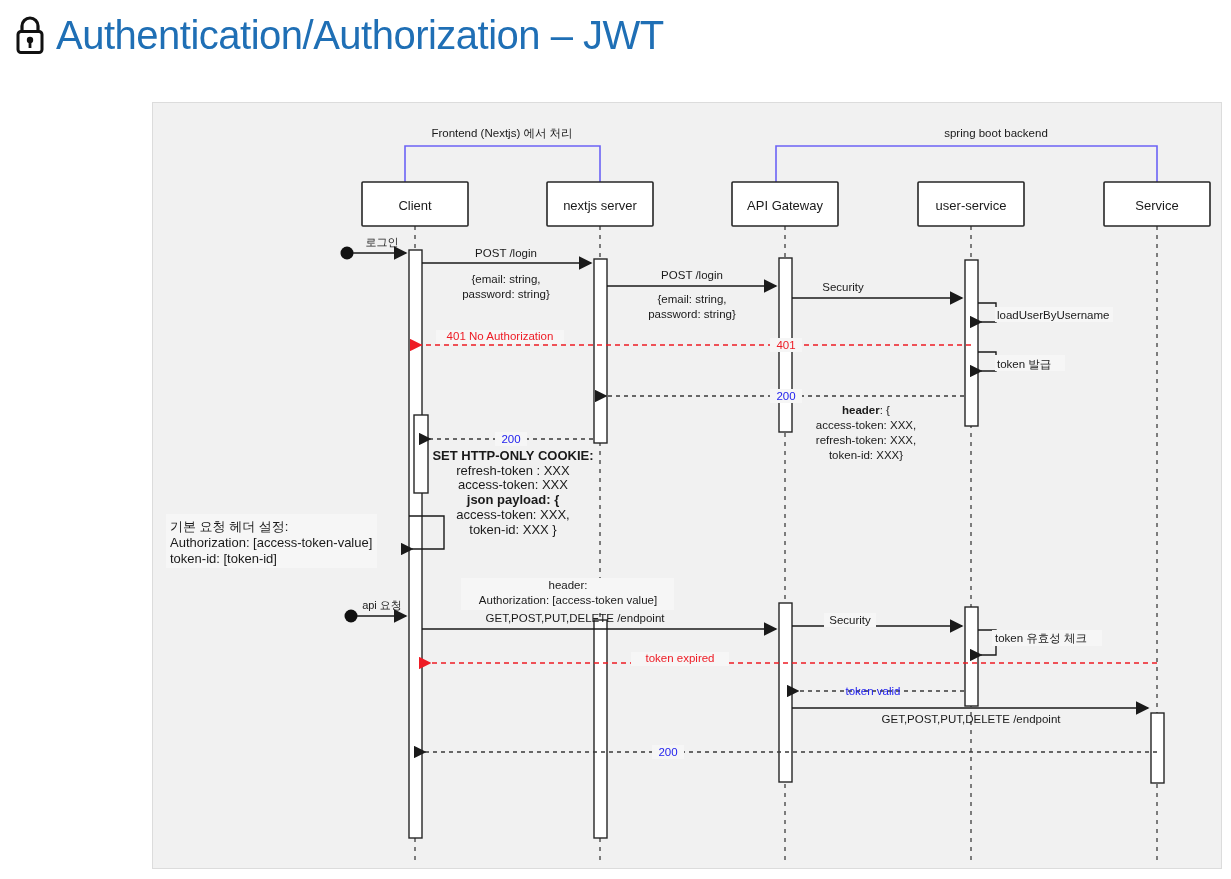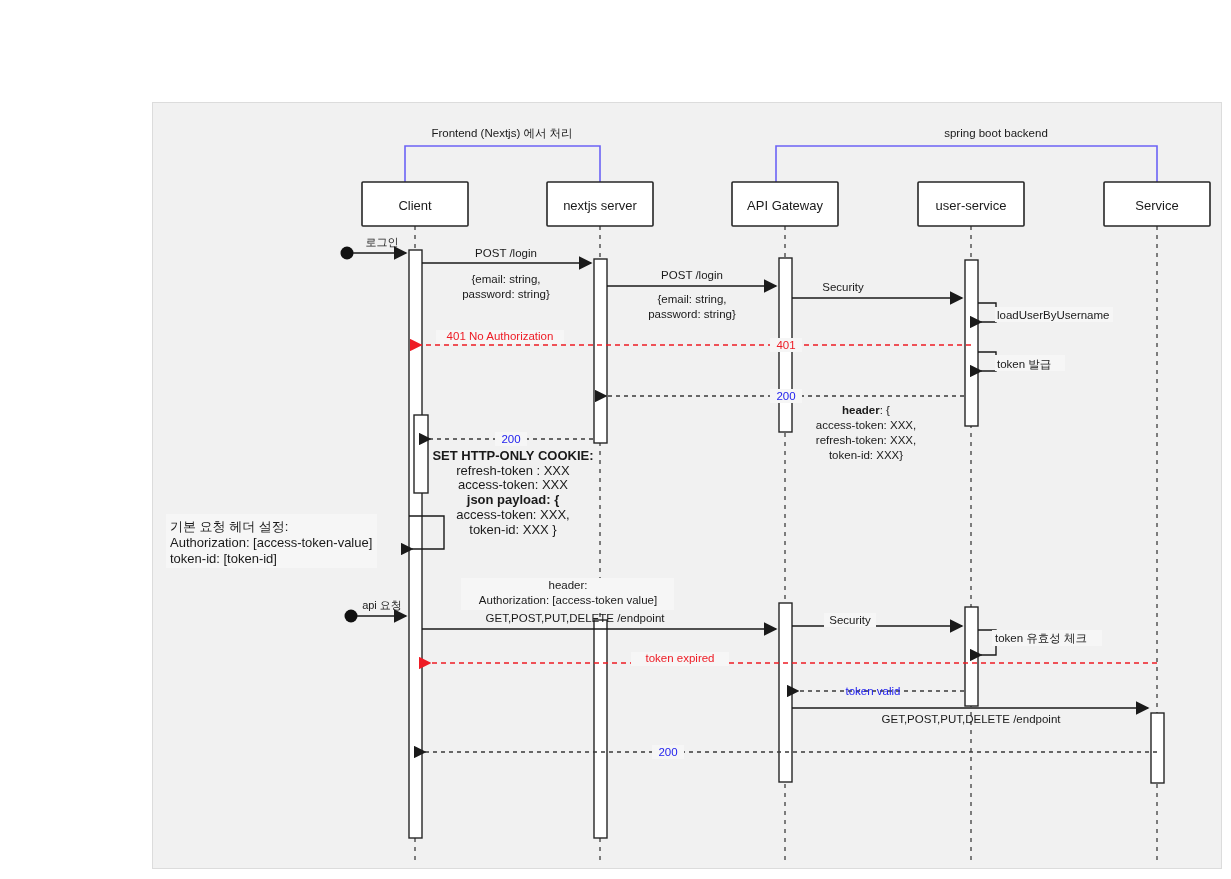--- a/index.html
+++ b/index.html
@@ -50,20 +50,31 @@
   .msg-ok{stroke:#3a3a3a;stroke-width:1.4;fill:none;stroke-dasharray:4 4;}
   .selfmsg{stroke:#1a1a1a;stroke-width:1.4;fill:none;}
   .note-bg{fill:#f6f6f6;}
   .txtbg{fill:#f6f6f6;}
 </style>
 </head>
 <body>
 
 <div id="page">
 
+  <div class="title-row">
+    <span>
+      <svg class="lock-icon" viewBox="0 0 40 46" aria-hidden="true">
+        <path d="M12 20 V14 a8 8 0 0 1 16 0 V20" fill="none" stroke="#111" stroke-width="3.2" stroke-linecap="round"></path>
+        <rect x="8" y="19.5" width="24" height="21" rx="3" fill="#fff" stroke="#111" stroke-width="3"></rect>
+        <circle cx="20" cy="28" r="3.2" fill="#111"></circle>
+        <rect x="18.6" y="29" width="2.8" height="7" fill="#111"></rect>
+      </svg>
+    </span>
+    <span class="title-text">Authentication/Authorization – JWT</span>
+  </div>
 
   <div class="diagram-frame"></div>
 
   <svg class="diagram-svg" viewBox="0 0 1231 879">
     <defs>
       <marker id="arrowBlack" markerWidth="9" markerHeight="9" refX="8" refY="4.5" orient="auto">
         <path d="M0,0 L9,4.5 L0,9 z" fill="#1a1a1a"></path>
       </marker>
       <marker id="arrowBlackL" markerWidth="9" markerHeight="9" refX="1" refY="4.5" orient="auto">
         <path d="M9,0 L0,4.5 L9,9 z" fill="#1a1a1a"></path>

